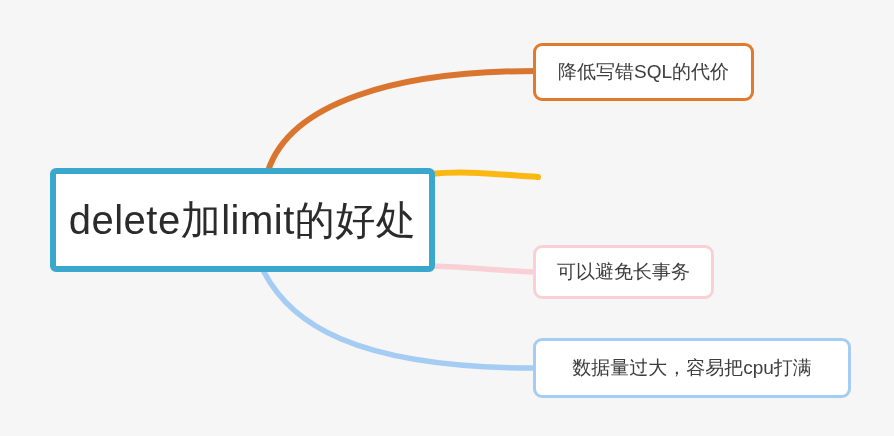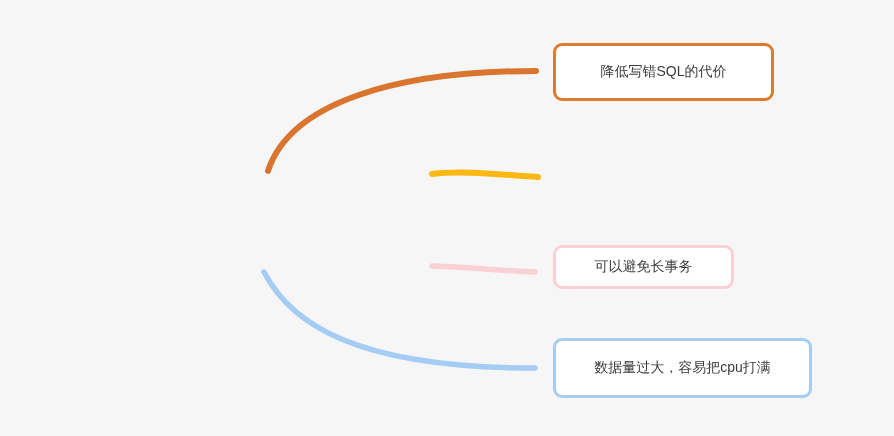--- a/index.html
+++ b/index.html
@@ -40,41 +40,43 @@
     border: 6px solid #3aa8cc;
     border-radius: 6px;
     font-size: 40px;
     color: #2b2b2b;
     letter-spacing: 0.5px;
   }
   .node.branch {
     border-width: 3px;
     border-style: solid;
     border-radius: 9px;
-    font-size: 14px;
+    font-size: 19px;
     color: #3c3c3c;
-    margin-left: 20px;
   }
   .node.b1 { left: 533px; top: 43px;  width: 221px; height: 58px; }
   .node.b2 { left: 536px; top: 146px; width: 218px; height: 54px; }
-  .node.b3 { left: 533px; top: 245px; width: 181px; height: 44px; }
-  .node.b4 { left: 533px; top: 338px; width: 259px; height: 60px; }
+  .node.b3 { left: 533px; top: 245px; width: 181px; height: 54px; }
+  .node.b4 { left: 533px; top: 338px; width: 318px; height: 60px; }
 </style>
 </head>
 <body>
 
 <div class="canvas" style="background: rgb(246, 246, 246);">
 
   <svg class="connector-layer" viewBox="0 0 894 436" xmlns="http://www.w3.org/2000/svg">
     <path d="M 268 171 C 290 103, 395 71, 536 71" fill="none" stroke-width="6" stroke-linecap="round" stroke="#da7530"></path>
     <path d="M 432 174 C 465 170, 502 175, 538 177" fill="none" stroke-width="6" stroke-linecap="round" stroke="#fbb812"></path>
     <path d="M 432 266 C 470 267, 502 271, 535 272" fill="none" stroke-width="5.5" stroke-linecap="round" stroke="#f9d0d6"></path>
     <path d="M 264 272 C 290 322, 352 368, 535 368" fill="none" stroke-width="5.5" stroke-linecap="round" stroke="#a5ccf3"></path>
   </svg>
 
+  <div class="node root" style="border-color: rgb(58, 168, 204);">
+    <span>delete加limit的好处</span>
+  </div>
 
   <div class="node branch b1" style="border-color: rgb(226, 122, 43);">
     <span>降低写错SQL的代价</span>
   </div>
 
 
   <div class="node branch b3" style="border-color: rgb(249, 208, 214);">
     <span>可以避免长事务</span>
   </div>
 

